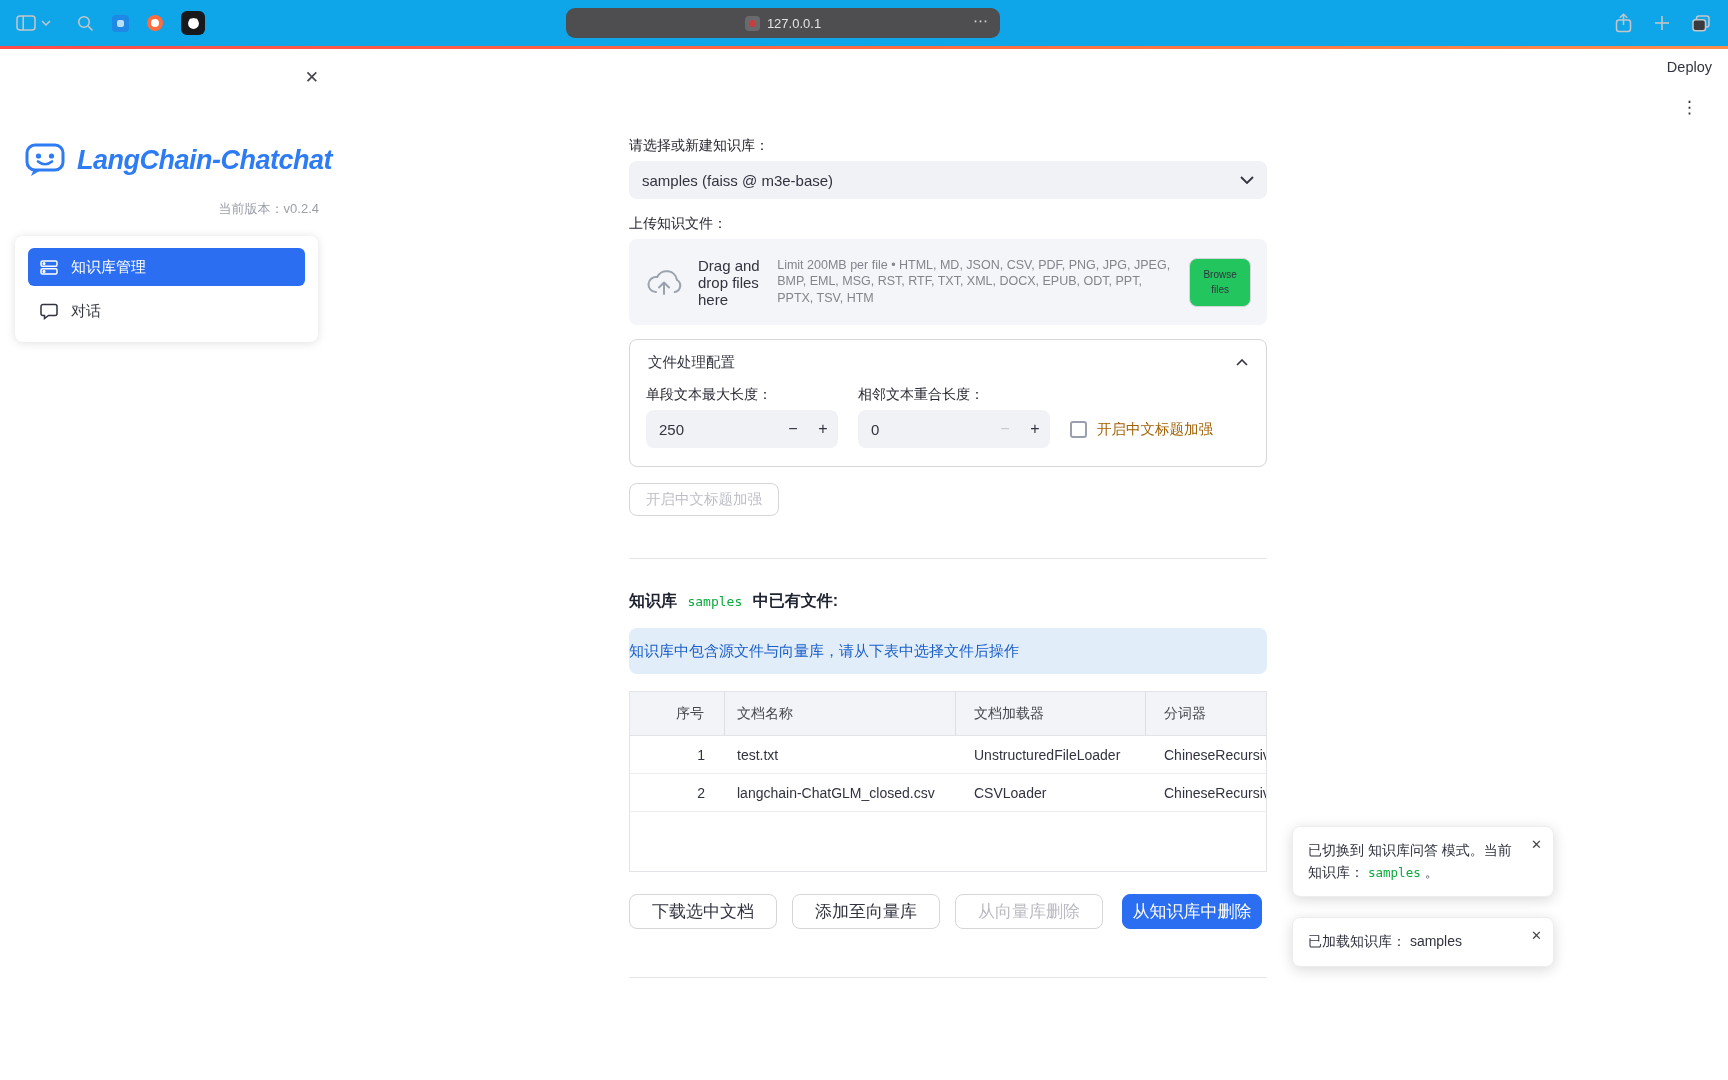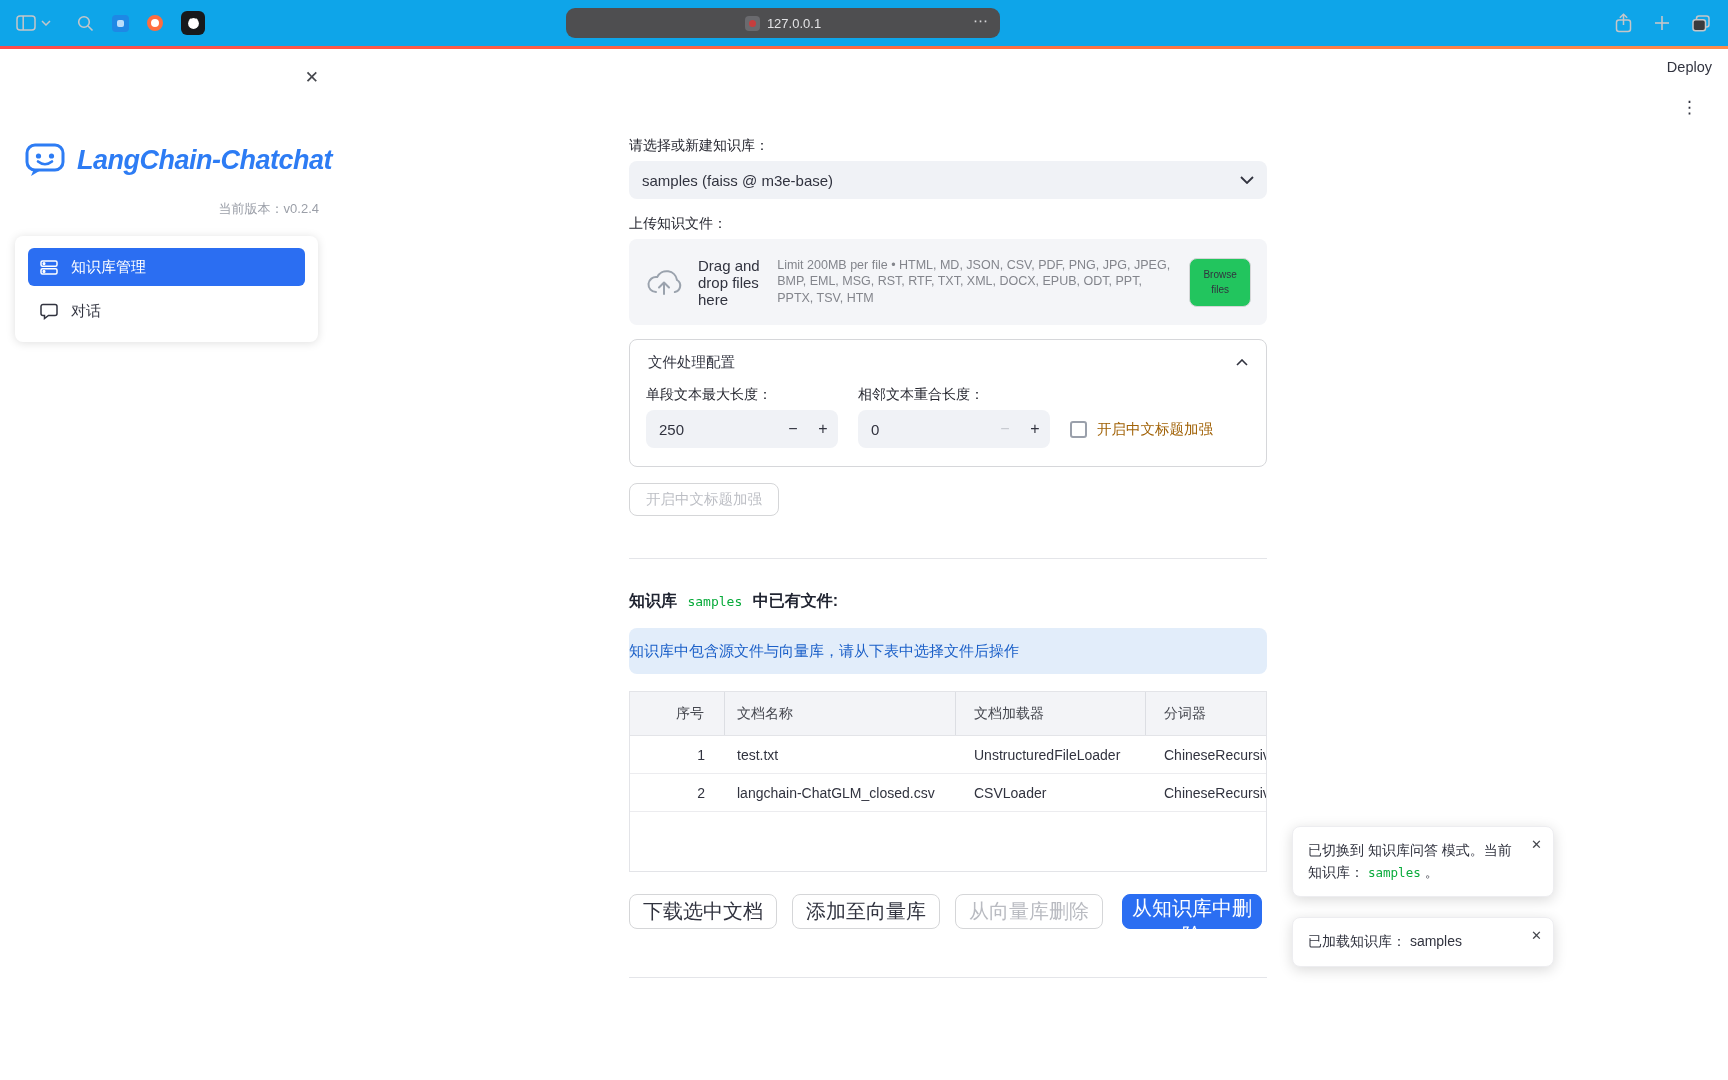--- a/index.html
+++ b/index.html
@@ -98,21 +98,21 @@
   .trow { display: flex; height: 38px; border-bottom: 1px solid #ececef; align-items: center;
     font-size: 14px; color: #31333f; cursor: pointer; }
   .c1 { width: 95px; justify-content: flex-end; text-align: right; padding-right: 20px; }
   .c2 { width: 231px; padding-left: 12px; }
   .c3 { width: 190px; padding-left: 18px; }
   .c4 { flex: 1; padding-left: 18px; white-space: nowrap; overflow: hidden; }
   .trow .c1 { display: block; }
 
   .actions { margin-top: 22px; display: flex; gap: 15px; }
   .act-btn { height: 35px; width: 148px; border: 1px solid #d5d6d8; border-radius: 8px; background: #fff;
-    font-size: 20px; color: #31333f; cursor: pointer; font-family: Liberation Sans, sans-serif; }
+    font-size: 17px; color: #31333f; cursor: pointer; font-family: Liberation Sans, sans-serif; }
   .act-btn.dim { color: #b9bbc1; }
   .act-btn.primary { background: #2b6ef2; border-color: #2b6ef2; color: #fff; width: 140px; margin-left: 4px; }
 
   
   .toast { position: fixed; width: 262px; right: 174px; background: #fff; border: 1px solid #ededf0;
     border-radius: 8px; box-shadow: 0 3px 14px rgba(0,0,0,0.15); padding: 13px 34px 13px 15px;
     font-size: 14px; color: #31333f; line-height: 1.55; }
   .toast1 { top: 826px; }
   .toast2 { top: 917px; }
   .toast-close { position: absolute; top: 10px; right: 11px; background: none; border: none;

